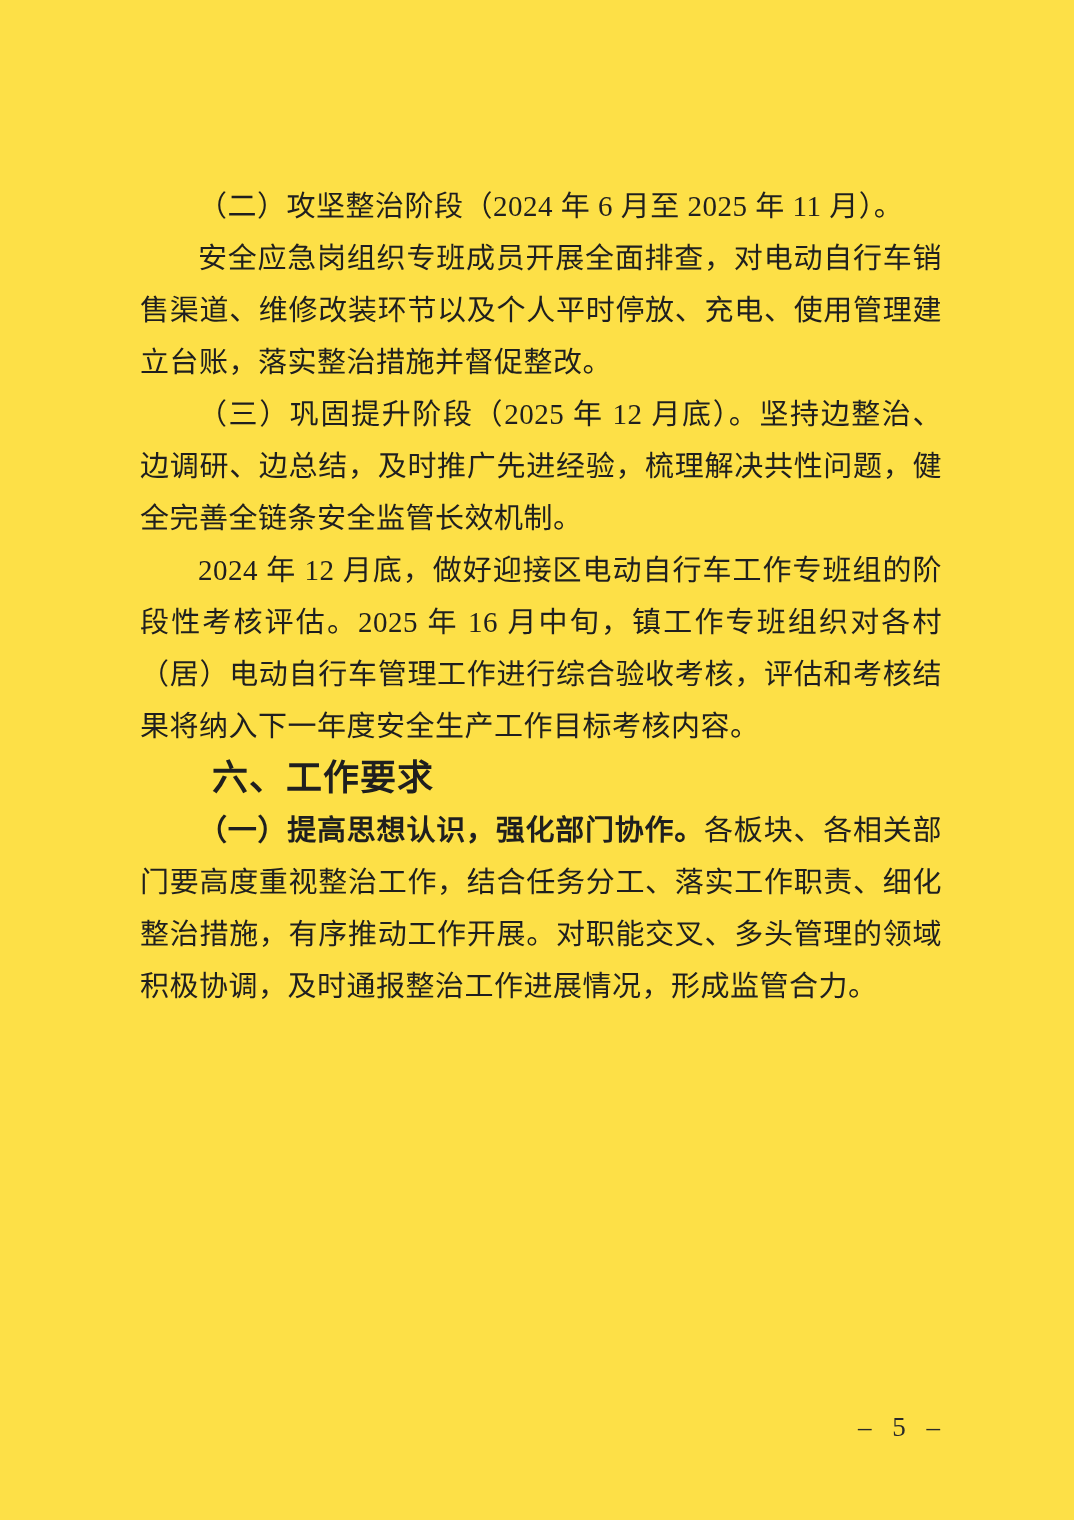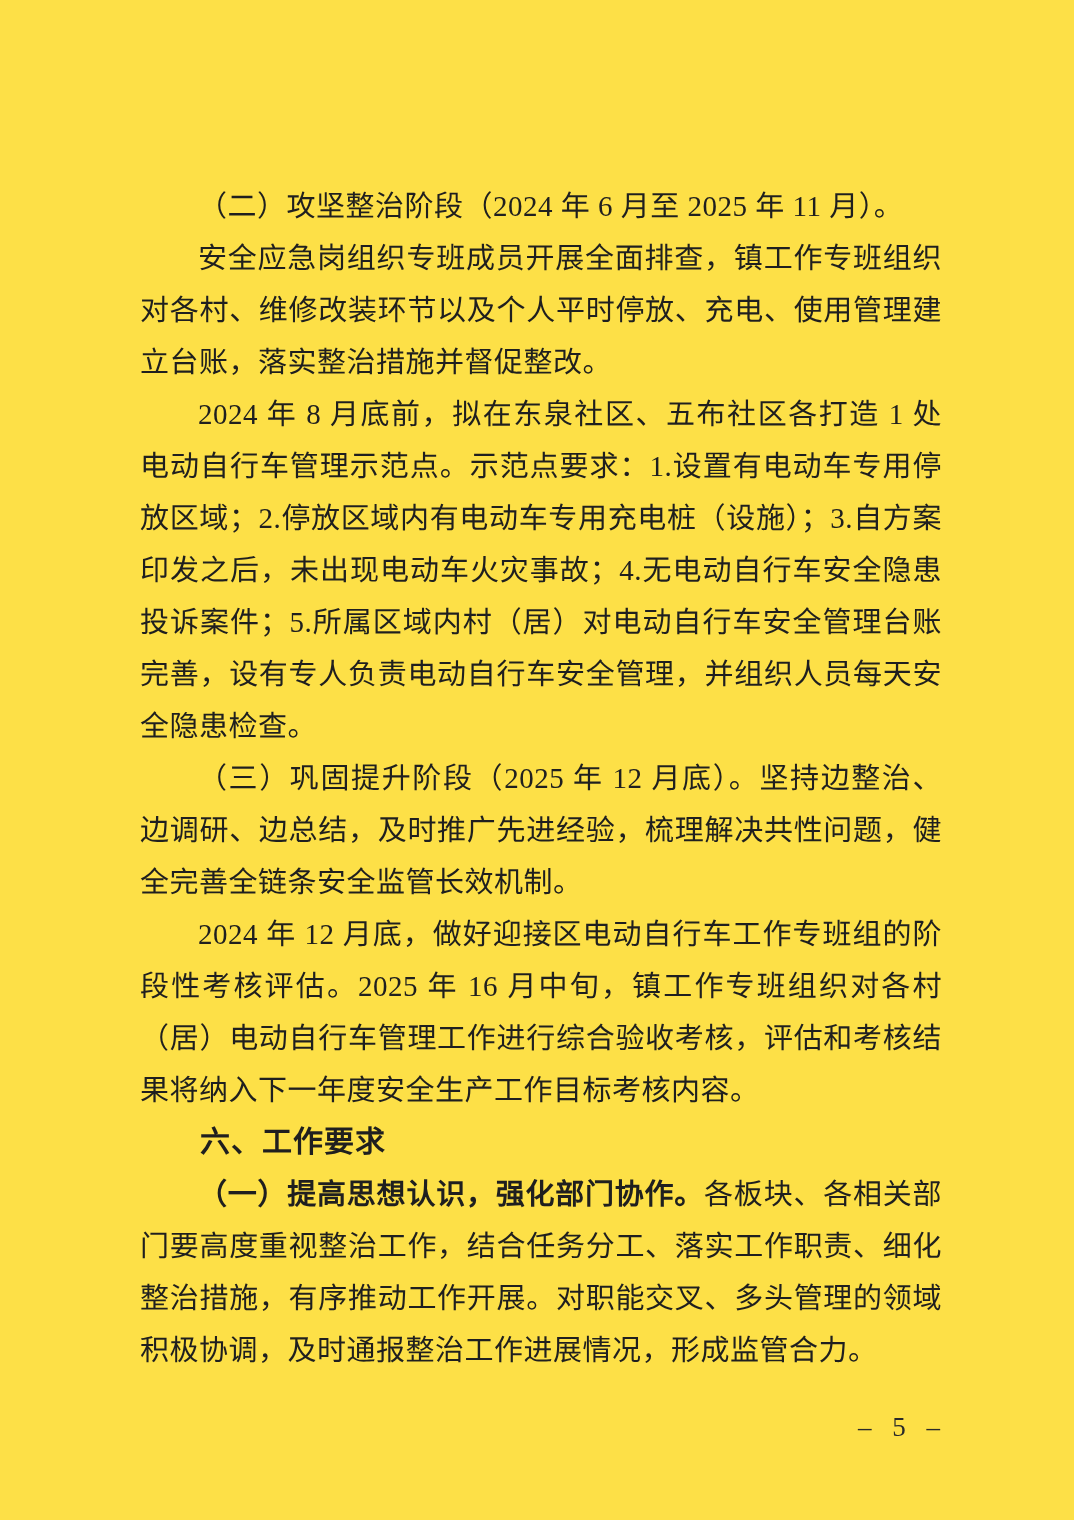--- a/index.html
+++ b/index.html
@@ -36,21 +36,21 @@
   .para .lead-kai {
     
     font-weight: normal;
   }
   .para .lead-bold {
     font-weight: bold;
     margin-top: 12px;
   }
   .section-heading {
     margin: 0;
-    font-size: 30px;
+    font-size: 36px;
     line-height: 52px;
     text-indent: 2em;
     font-weight: bold;
     font-family: "Liberation Sans", "DejaVu Sans", sans-serif;
     letter-spacing: 1px;
     text-align: left;
   }
   .page-number {
     position: absolute;
     top: 1412px;
@@ -64,23 +64,22 @@
   }
 </style>
 </head>
 <body>
 
 <div class="page">
   <div class="content">
 
     <p class="para"><span class="lead-kai">（二）攻坚整治阶段（2024 年 6 月至 2025 年 11 月）。</span></p>
 
-    <p class="para">安全应急岗组织专班成员开展全面排查，镇工作专班组织对各村、维修改装环节以及个人平时停放、充电、使用管理建立台账，落实整治措施并督促整改。</p>
+    <p class="para">安全应急岗组织专班成员开展全面排查，对电动自行车销售渠道、维修改装环节以及个人平时停放、充电、使用管理建立台账，落实整治措施并督促整改。</p>
 
-    <p class="para">2024 年 8 月底前，拟在东泉社区、五布社区各打造 1 处电动自行车管理示范点。示范点要求：1.设置有电动车专用停放区域；2.停放区域内有电动车专用充电桩（设施）；3.自方案印发之后，未出现电动车火灾事故；4.无电动自行车安全隐患投诉案件；5.所属区域内村（居）对电动自行车安全管理台账完善，设有专人负责电动自行车安全管理，并组织人员每天安全隐患检查。</p>
 
     <p class="para"><span class="lead-kai">（三）巩固提升阶段（2025 年 12 月底）。</span><span>坚持边整治、边调研、边总结，及时推广先进经验，梳理解决共性问题，健全完善全链条安全监管长效机制。</span></p>
 
     <p class="para">2024 年 12 月底，做好迎接区电动自行车工作专班组的阶段性考核评估。2025 年 16 月中旬，镇工作专班组织对各村（居）电动自行车管理工作进行综合验收考核，评估和考核结果将纳入下一年度安全生产工作目标考核内容。</p>
 
     <h2 class="section-heading">六、工作要求</h2>
 
     <p class="para"><span class="lead-bold">（一）提高思想认识，强化部门协作。</span><span>各板块、各相关部门要高度重视整治工作，结合任务分工、落实工作职责、细化整治措施，有序推动工作开展。对职能交叉、多头管理的领域积极协调，及时通报整治工作进展情况，形成监管合力。</span></p>
 
   </div>

